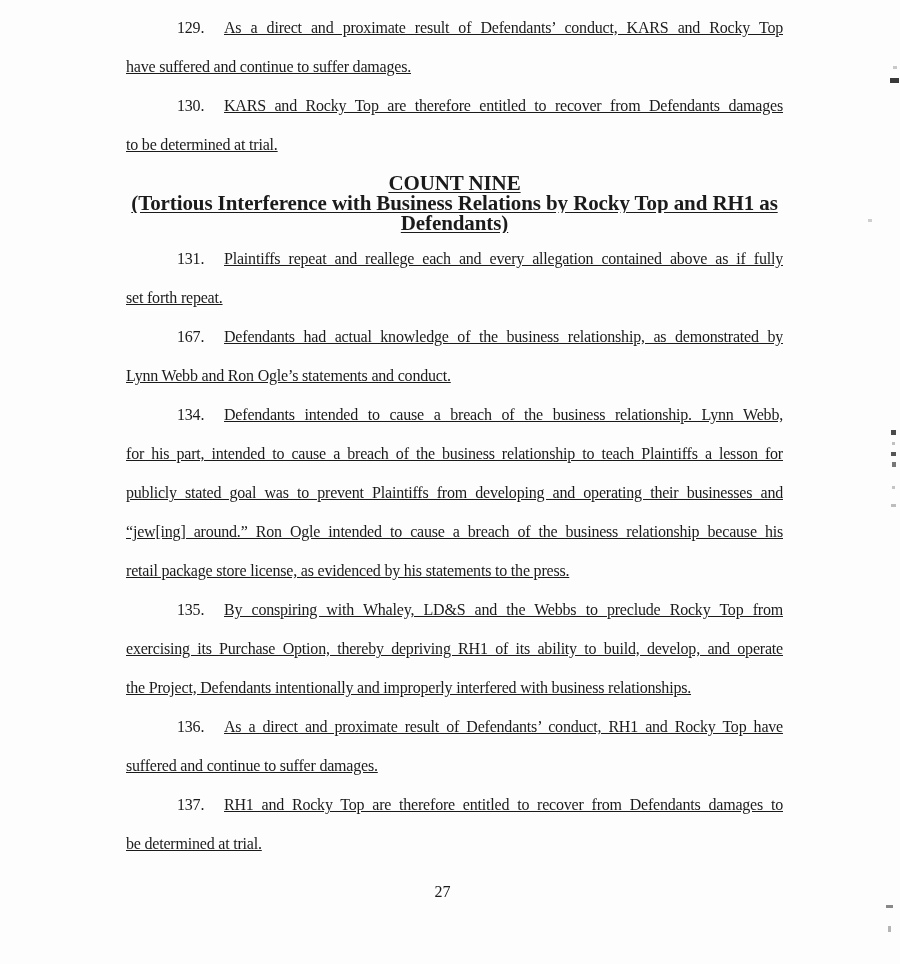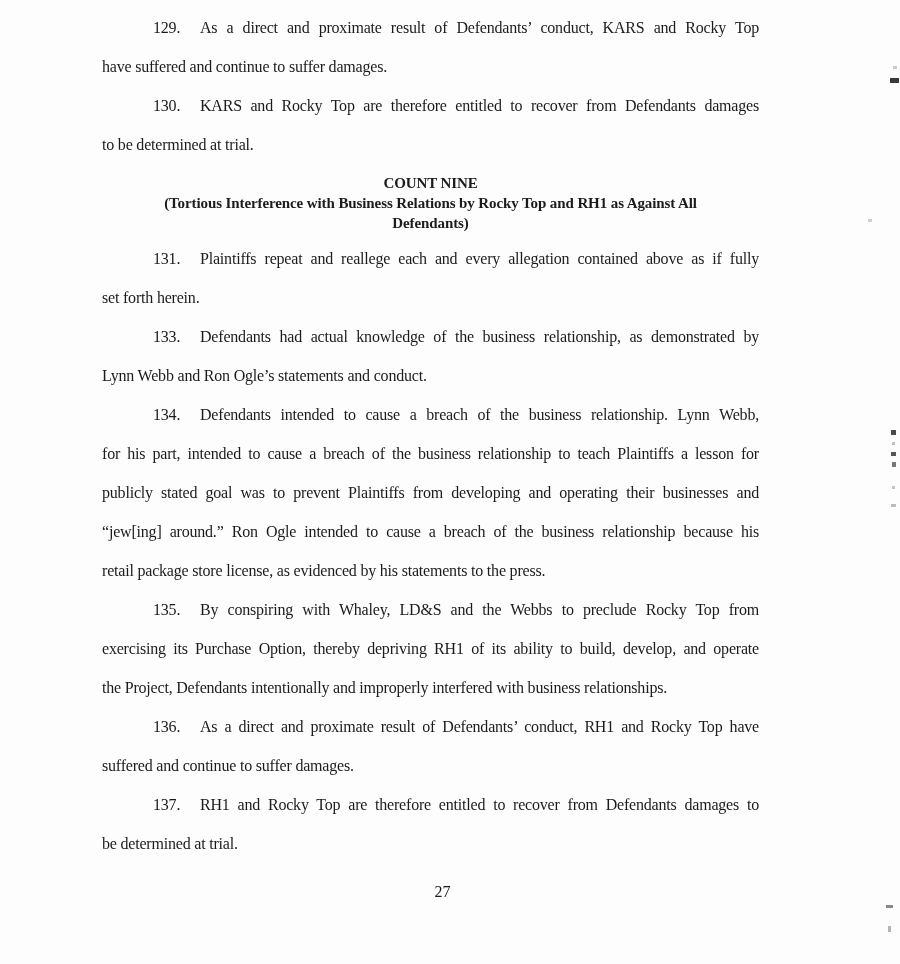--- a/index.html
+++ b/index.html
@@ -11,25 +11,26 @@
     position: relative;
     width: 900px;
     height: 964px;
     background: #fdfdfd;
     font-family: "Liberation Serif", "DejaVu Serif", serif;
     color: #1b1b1b;
     overflow: hidden;
   }
   .text-col {
     position: absolute;
-    left: 102px;
+    left: 126px;
     top: 8px;
     width: 657px;
     font-size: 16px;
     letter-spacing: -0.2px;
+    text-decoration: underline;
   }
   .line {
     height: 39px;
     line-height: 39px;
     overflow: hidden;
     white-space: normal;
     text-align: left;
   }
   .line.just {
     text-align: justify;
@@ -41,21 +42,21 @@
   }
   .pnum {
     display: inline-block;
     width: 47px;
     text-indent: 0;
   }
   .heading {
     margin-top: 9px;
     margin-bottom: 6px;
     font-weight: bold;
-    font-size: 15px;
+    font-size: 21px;
     letter-spacing: -0.1px;
   }
   .hline {
     height: 20px;
     line-height: 20px;
     text-align: center;
     overflow: hidden;
   }
   .page-num {
     position: absolute;
@@ -89,22 +90,22 @@
       <div class="line first just"><span class="pnum">129.</span><span>As a direct and proximate result of Defendants’ conduct, KARS and Rocky Top</span></div>
       <div class="line">have suffered and continue to suffer damages.</div>
       <div class="line first just"><span class="pnum">130.</span><span>KARS and Rocky Top are therefore entitled to recover from Defendants damages</span></div>
       <div class="line">to be determined at trial.</div>
       <div class="heading">
         <div class="hline">COUNT NINE</div>
         <div class="hline">(Tortious Interference with Business Relations by Rocky Top and RH1 as Against All</div>
         <div class="hline">Defendants)</div>
       </div>
       <div class="line first just"><span class="pnum">131.</span><span>Plaintiffs repeat and reallege each and every allegation contained above as if fully</span></div>
-      <div class="line">set forth herein.</div>
-      <div class="line first just"><span class="pnum">133.</span><span>Defendants had actual knowledge of the business relationship, as demonstrated by</span></div>
+      <div class="line">set forth repeat.</div>
+      <div class="line first just"><span class="pnum">167.</span><span>Defendants had actual knowledge of the business relationship, as demonstrated by</span></div>
       <div class="line">Lynn Webb and Ron Ogle’s statements and conduct.</div>
       <div class="line first just"><span class="pnum">134.</span><span>Defendants intended to cause a breach of the business relationship.  Lynn Webb,</span></div>
       <div class="line just">for his part, intended to cause a breach of the business relationship to teach Plaintiffs a lesson for</div>
       <div class="line just">publicly stated goal was to prevent Plaintiffs from developing and operating their businesses and</div>
       <div class="line just">“jew[ing] around.”  Ron Ogle intended to cause a breach of the business relationship because his</div>
       <div class="line">retail package store license, as evidenced by his statements to the press.</div>
       <div class="line first just"><span class="pnum">135.</span><span>By conspiring with Whaley, LD&amp;S and the Webbs to preclude Rocky Top from</span></div>
       <div class="line just">exercising its Purchase Option, thereby depriving RH1 of its ability to build, develop, and operate</div>
       <div class="line">the Project, Defendants intentionally and improperly interfered with business relationships.</div>
       <div class="line first just"><span class="pnum">136.</span><span>As a direct and proximate result of Defendants’ conduct, RH1 and Rocky Top have</span></div>

